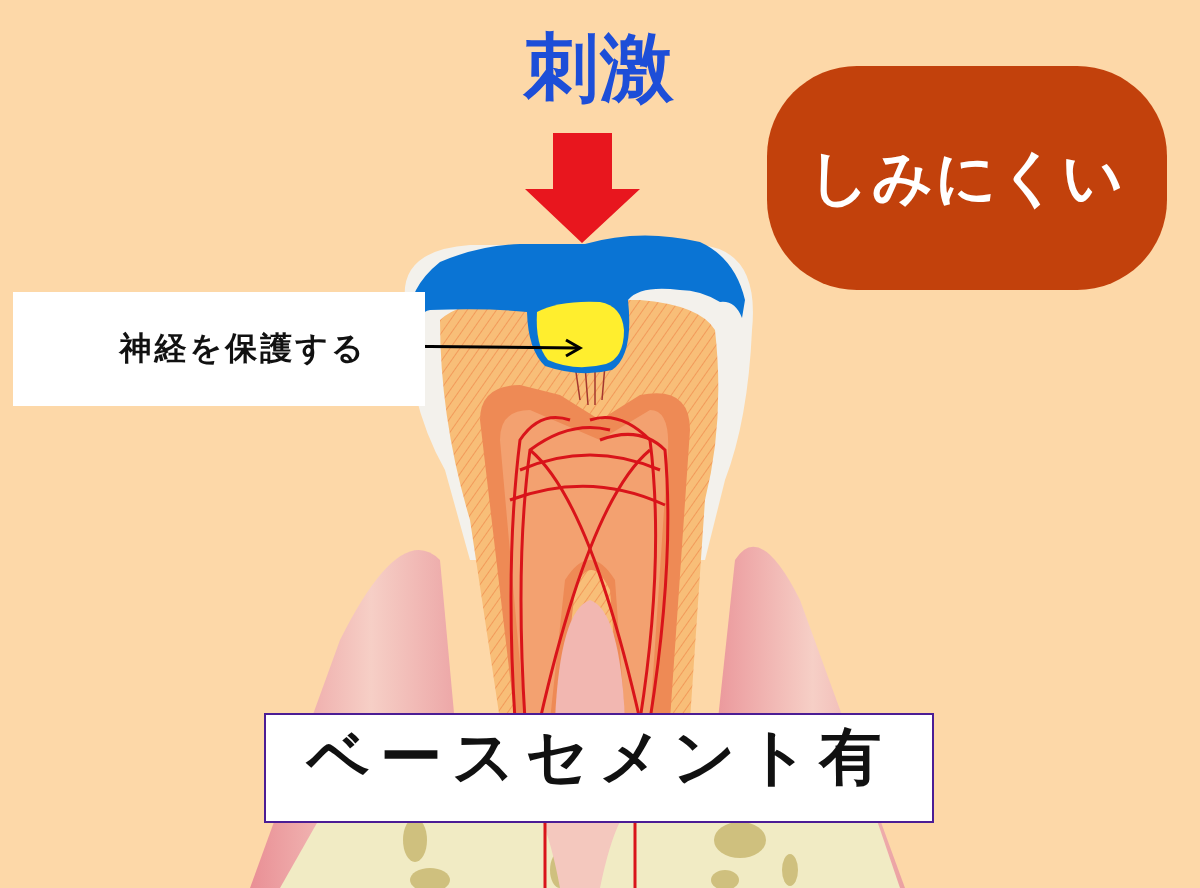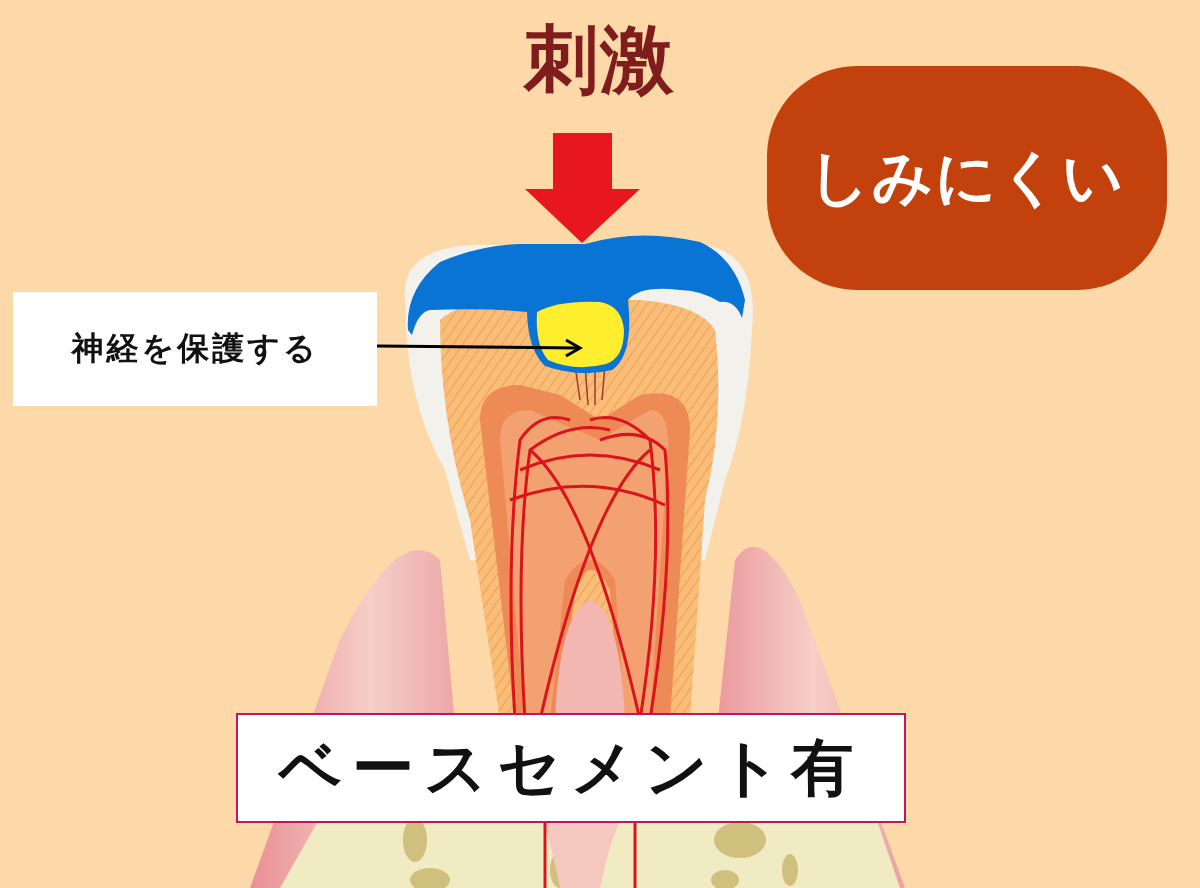--- a/index.html
+++ b/index.html
@@ -4,43 +4,43 @@
   <style>
     html, body { margin: 0; padding: 0; }
     body {
       width: 1200px; height: 888px; overflow: hidden;
       background: #FDD8A8;
       position: relative;
       font-family: "DejaVu Sans", sans-serif;
     }
     .illus { position: absolute; left: 0; top: 0; width: 1200px; height: 888px; }
     .stimulus-title {
-      position: absolute; left: 500px; top: 22px; width: 200px;
-      text-align: center; font-size: 74px; font-weight: bold; color: #7f1d1d;
+      position: absolute; left: 500px; top: 30px; width: 200px;
+      text-align: center; font-size: 74px; font-weight: bold; color: #1d4ed8;
       letter-spacing: 2px; line-height: 1;
       font-family: "DejaVu Sans", sans-serif;
     }
     .result-pill {
       position: absolute; left: 767px; top: 66px; width: 400px; height: 224px;
       background: #c2410c; border-radius: 90px;
       display: flex; align-items: center; justify-content: center;
       color: #fff; font-size: 60px; font-weight: bold; letter-spacing: 2px;
       font-family: "DejaVu Sans", sans-serif;
     }
     .callout-box {
       position: absolute; left: 13px; top: 292px; width: 364px; height: 114px;
       background: #fff;
       display: flex; flex-direction: column; align-items: center; justify-content: center;
       font-family: "DejaVu Serif", serif; font-weight: bold; font-size: 32px; color: #111;
-      line-height: 1.35; letter-spacing: 3px;
+      line-height: 1.35; letter-spacing: 3px; padding-left: 48px;
     }
     .main-label {
-      position: absolute; left: 236px; top: 713px; width: 670px; height: 110px;
-      background: #fff; border: 2px solid #be185d; box-sizing: border-box;
-      display: flex; align-items: center; justify-content: center;
+      position: absolute; left: 264px; top: 713px; width: 670px; height: 110px;
+      background: #fff; border: 2px solid #4c1d95; box-sizing: border-box;
+      display: flex; justify-content: center;
       font-family: "DejaVu Serif", serif; font-weight: bold; font-size: 62px; color: #111;
       letter-spacing: 10px;
     }
   </style>
 </head>
 <body>
 
 <svg class="illus" viewBox="0 0 1200 888" xmlns="http://www.w3.org/2000/svg">
   <defs>
     <linearGradient id="gumL" x1="0" x2="1" y1="0" y2="0">

